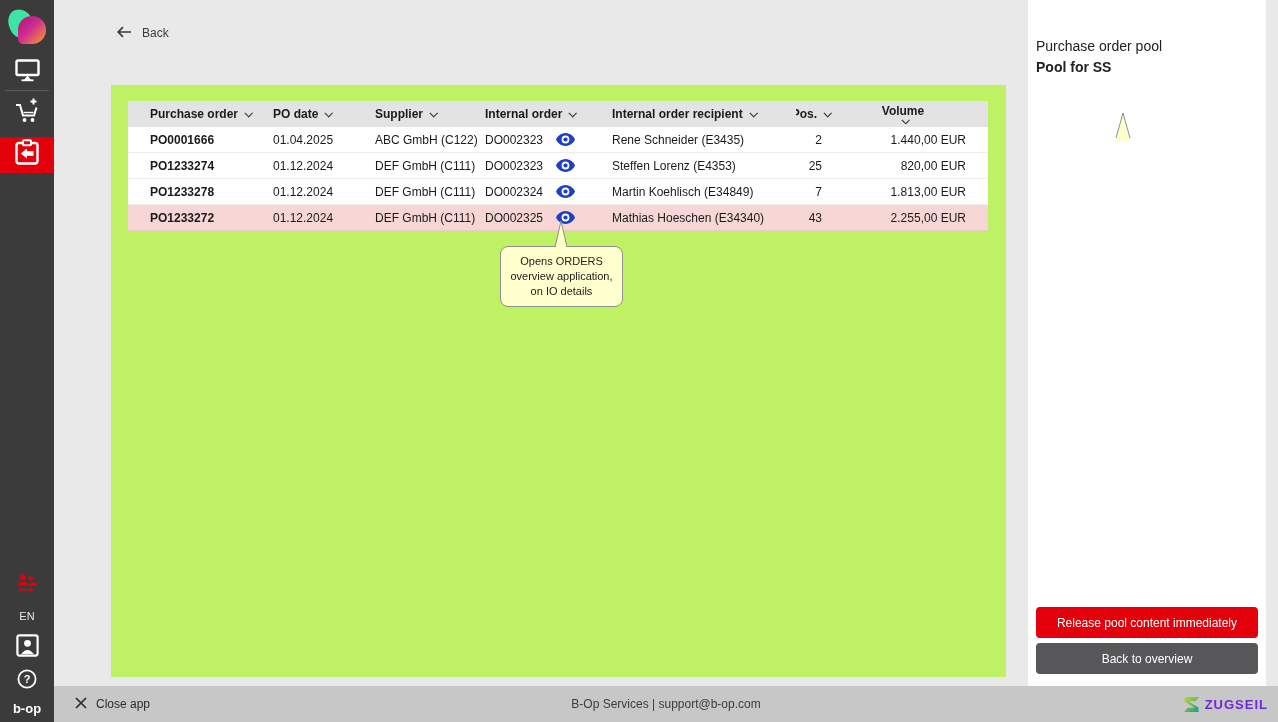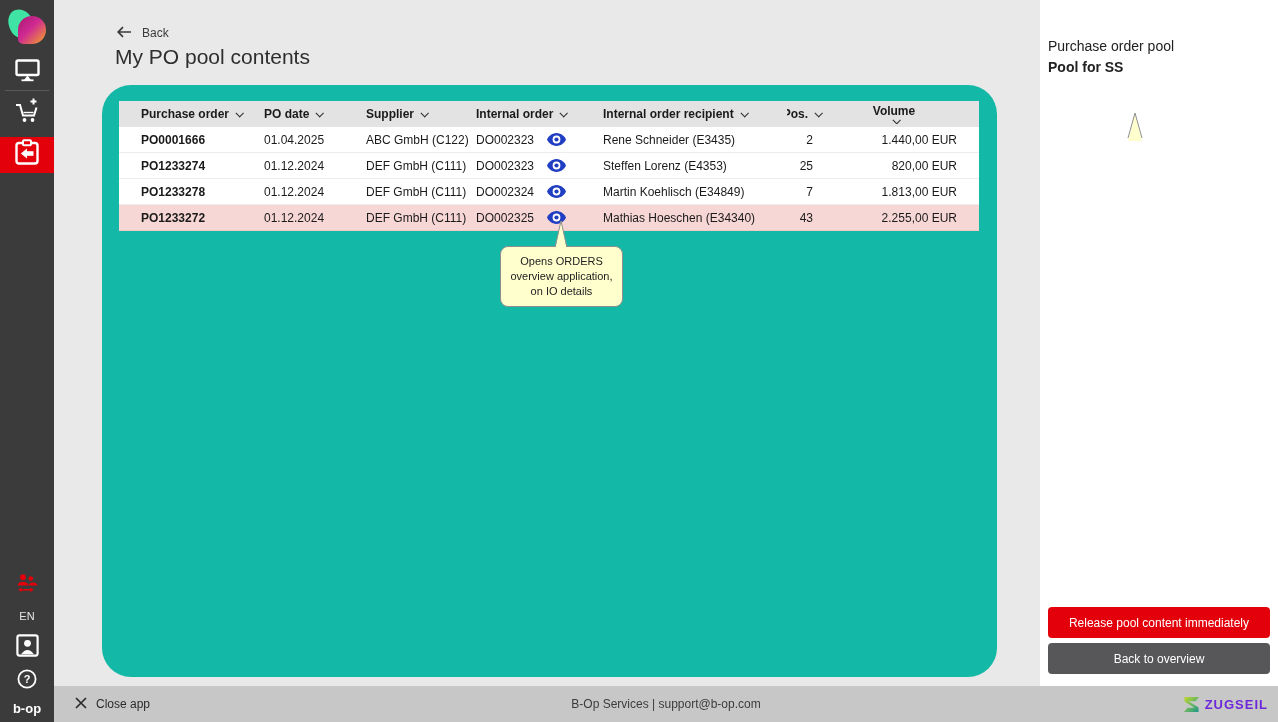--- a/index.html
+++ b/index.html
@@ -28,21 +28,21 @@
   .close-label { font-size:12px; color:#2b2b2b; }
   .footer-center { position:absolute; left:0; right:0; text-align:center; font-size:12px; color:#3c3c3c; }
   .brand-group { position:absolute; right:10px; display:flex; align-items:center; gap:5px; }
   .brand-name { font-size:13px; font-weight:bold; color:#6d28d9; letter-spacing:1px; }
 
   
   .main { position:absolute; left:54px; top:0; right:238px; bottom:36px; }
   .back-row { position:absolute; left:117px; top:24px; display:flex; align-items:center; gap:10px; cursor:default; }
   .back-label { font-size:12px; color:#3a3a3a; }
   .page-title { position:absolute; left:115px; top:45px; font-size:21px; font-weight:400; color:#2e2e2e; }
-  .card { position:absolute; left:102px; top:85px; width:895px; height:592px; background:#14b8a6;border-radius:29px; }
+  .card { position:absolute; left:111px; top:85px; width:895px; height:592px; background:#bef264; }
 
   
   .tbl { position:absolute; left:17px; top:16px; width:860px; font-size:12px; color:#1a1a1a; }
   .thead { display:flex; height:26px; background:#e3e3e3; align-items:center; font-weight:bold; }
   .trow { display:flex; height:26px; align-items:center; background:#fff; border-bottom:1px solid #ededed; }
   .trow.hl { background:#f7d7d5; border-bottom:1px solid #f0c9c6; }
   .c { overflow:hidden; white-space:nowrap; }
   .c0 { width:18px; align-self:stretch; }
   .thead .c0 { background:#e3e3e3; }
   .c1 { width:123px; padding-left:4px; }
@@ -58,21 +58,21 @@
   .po-num { font-weight:bold; }
   .chev { width:6px; height:6px; border-right:1.6px solid #2e2e2e; border-bottom:1.6px solid #2e2e2e; transform:rotate(45deg) translateY(-1px); display:inline-block; margin-left:7px; flex:0 0 auto; }
   .eye { margin-left:13px; display:inline-flex; cursor:pointer; }
 
   
   .tip { position:absolute; background:#ffffce; border:1px solid #8f8f8f; border-radius:8px; font-size:11px; color:#222; text-align:center; line-height:1.35; padding:7px 6px; z-index:10; }
   .tip-eye { left:500px; top:246px; width:123px; }
   .tip-pointer { position:absolute; z-index:11; }
 
   
-  .panel { position:absolute; right:0; top:0; width:238px; height:686px; background:#ffffff; z-index:10; }
+  .panel { position:absolute; right:12px; top:0; width:238px; height:686px; background:#ffffff; z-index:10; }
   .panel-title { position:absolute; left:8px; top:38px; font-size:14px; font-weight:400; color:#222; }
   .panel-subtitle { position:absolute; left:8px; top:59px; font-size:14px; font-weight:bold; color:#222; }
   .filter-wrap { position:absolute; left:16px; top:89px; width:206px; height:25px; background:#eef0f2; border-radius:6px; display:flex; align-items:center; }
   .filter-input { flex:1; border:none; outline:none; background:transparent; font-family:"Liberation Sans", sans-serif; font-size:12px; font-style:italic; color:#555; padding:0 4px 0 12px; min-width:0; }
   .filter-input::placeholder { color:#8d9299; font-style:italic; }
   .filter-wrap svg { margin-right:10px; flex:0 0 auto; }
   .tip-search { left:33px; top:138px; width:164px; }
   .panel-btn { position:absolute; left:8px; width:222px; height:31px; border:none; border-radius:4px; color:#fff; font-family:"Liberation Sans", sans-serif; font-size:12px; font-weight:500; cursor:pointer; }
   .btn-release { top:607px; background:#e3000b; }
   .btn-back { top:643px; background:#57575a; }
@@ -166,21 +166,20 @@
 
   <div class="back-row">
     <span>
       <svg width="15" height="12" viewBox="0 0 15 12" fill="none" stroke="#3a3a3a" stroke-width="1.7">
         <path d="M14 6 H1.5 M6 1.2 L1.2 6 L6 10.8"></path>
       </svg>
     </span>
     <span class="back-label">Back</span>
   </div>
 
-  <div class="page-title">My PO pool contents</div>
 
   <div class="card">
     <div class="tbl">
 
       <div class="thead">
         <div class="c c0"></div>
         <div class="c c1 hcell">
           <span>Purchase order</span>
             <span class="chev"></span>
         </div>

